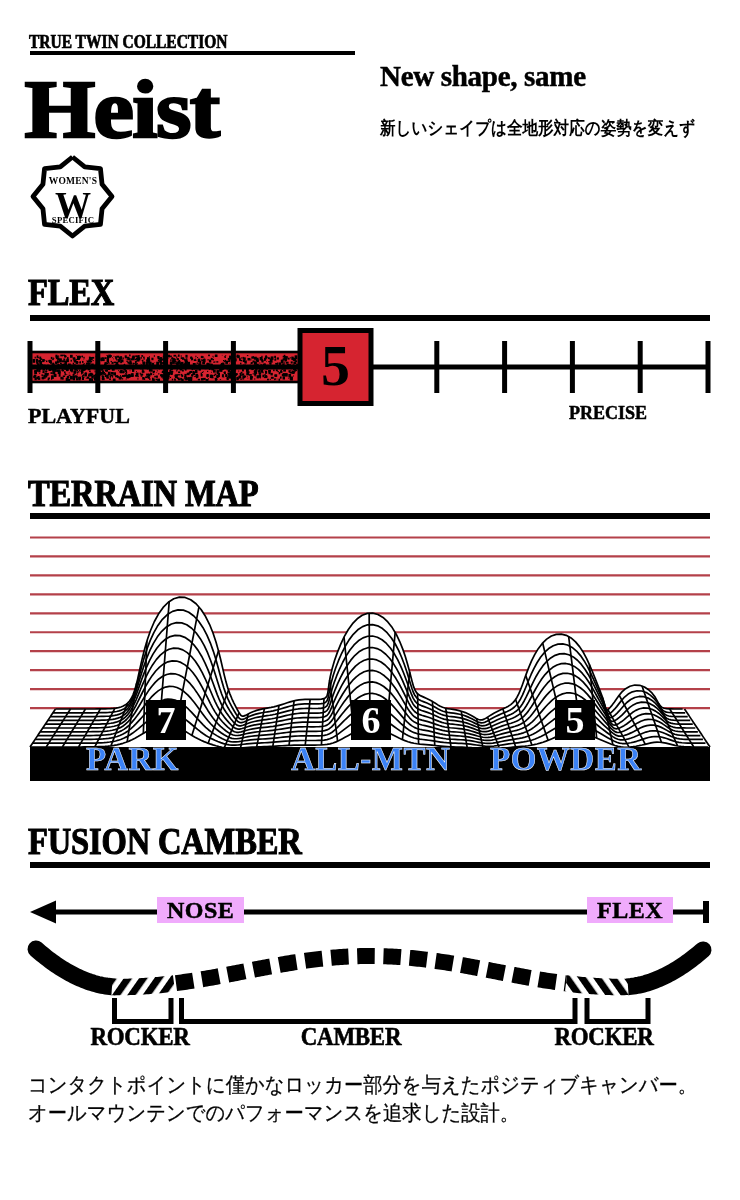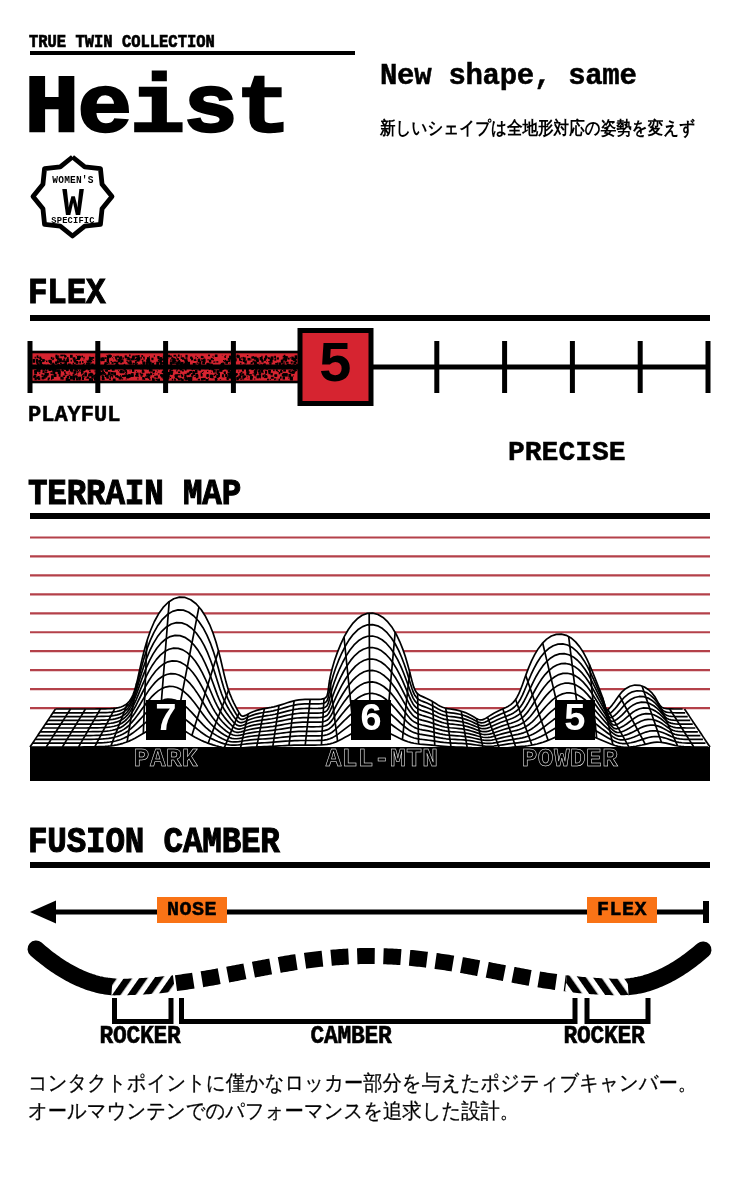--- a/index.html
+++ b/index.html
@@ -1,17 +1,17 @@
 <!DOCTYPE html>
 <html><head>
 <meta charset="utf-8">
 <style>
   html,body{margin:0;padding:0;background:#fff;}
   #canvas{position:relative;width:740px;height:1200px;background:#fff;overflow:hidden;
-          font-family:Liberation Mono, monospace;color:#000;}
+          font-family:Liberation Serif, serif;color:#000;}
   #art{position:absolute;left:0;top:0;width:740px;height:1200px;}
   .abs{position:absolute;}
   
   .collection{left:29px;top:33px;font-size:18px;font-weight:bold;line-height:1.1;-webkit-text-stroke:.7px #000;
               transform:scaleX(.86);transform-origin:left top;white-space:nowrap;}
   .collection-rule{left:30px;top:51px;width:325px;height:4px;background:#000;}
   .product{left:25px;top:65px;font-size:82px;font-weight:bold;letter-spacing:-1.5px;line-height:1.1;-webkit-text-stroke:2.4px #000;
            transform:scaleX(1.11);transform-origin:5px 0;white-space:nowrap;}
   .tagline{left:380px;top:60px;font-size:29px;line-height:33px;font-weight:bold;letter-spacing:-0.3px;-webkit-text-stroke:.5px #000;}
   .tagline-ja{left:380px;top:116px;font-size:18px;font-weight:bold;white-space:nowrap;transform:scaleX(.864);transform-origin:left top;}
@@ -24,36 +24,36 @@
              transform:scaleX(.88);transform-origin:left top;white-space:nowrap;}
   .flex-title{left:28px;top:274px;}
   .terrain-title{left:28px;top:475px;}
   .camber-title{left:28px;top:823px;}
   .rule{left:30px;width:680px;height:6px;background:#000;}
   .flex-rule{top:315px;}
   .terrain-rule{top:513px;}
   .camber-rule{top:862px;}
   
   .playful{left:28px;top:403px;font-size:22px;font-weight:bold;text-align:right;-webkit-text-stroke:.5px #000;}
-  .precise{left:508px;top:403px;width:200px;text-align:left;font-size:28px;font-weight:bold;margin-top:34px;-webkit-text-stroke:.5px #000;}
+  .precise{left:508px;top:403px;width:200px;text-align:center;font-size:18px;font-weight:bold;-webkit-text-stroke:.5px #000;}
   .flex-box-num{left:300px;top:331px;width:71px;height:73px;line-height:69px;text-align:center;
                 font-size:58px;font-weight:bold;}
   
   .plate{width:40px;height:40px;background:#000;color:#fff;text-align:center;
          font-size:38px;font-weight:bold;line-height:40px;top:700px;}
   .plate-0{left:146px;}
   .plate-1{left:351px;}
   .plate-2{left:555px;}
-  .tbar-label{top:742px;color:#000000;font-size:26px;font-weight:bold;letter-spacing:.5px;-webkit-text-stroke:.5px #fff;
-              text-align:center;width:160px;line-height:34px;}
+  .tbar-label{top:742px;color:#3b82f6;font-size:33px;font-weight:bold;letter-spacing:.5px;-webkit-text-stroke:.5px #fff;
+              text-align:left;width:160px;line-height:34px;}
   .tbar-0{left:86px;}
-  .tbar-1{left:302px;}
+  .tbar-1{left:291px;}
   .tbar-2{left:490px;}
   
-  .nosetail{top:897px;font-size:20px;font-weight:bold;background:#f97316;padding:0 10px;letter-spacing:.5px;line-height:26px;-webkit-text-stroke:.5px #000;}
+  .nosetail{top:897px;font-size:24px;font-weight:bold;background:#f0abfc;padding:0 10px;letter-spacing:.5px;line-height:26px;-webkit-text-stroke:.5px #000;}
   .nose-label{left:157px;}
   .tail-label{left:587px;}
   .zone-label{top:1023px;font-size:25.5px;font-weight:bold;letter-spacing:-0.3px;text-align:center;width:160px;line-height:28px;transform:scaleX(.9);-webkit-text-stroke:.6px #000;}
   .zone-0{left:60px;}
   .zone-1{left:271px;}
   .zone-2{left:524px;}
   .desc-ja{left:28px;top:1071px;font-size:21px;font-weight:normal;line-height:28px;white-space:nowrap;transform:scaleX(.92);transform-origin:left top;-webkit-text-stroke:.3px #1a1a1a;}
 </style>
 </head>
 <body>

